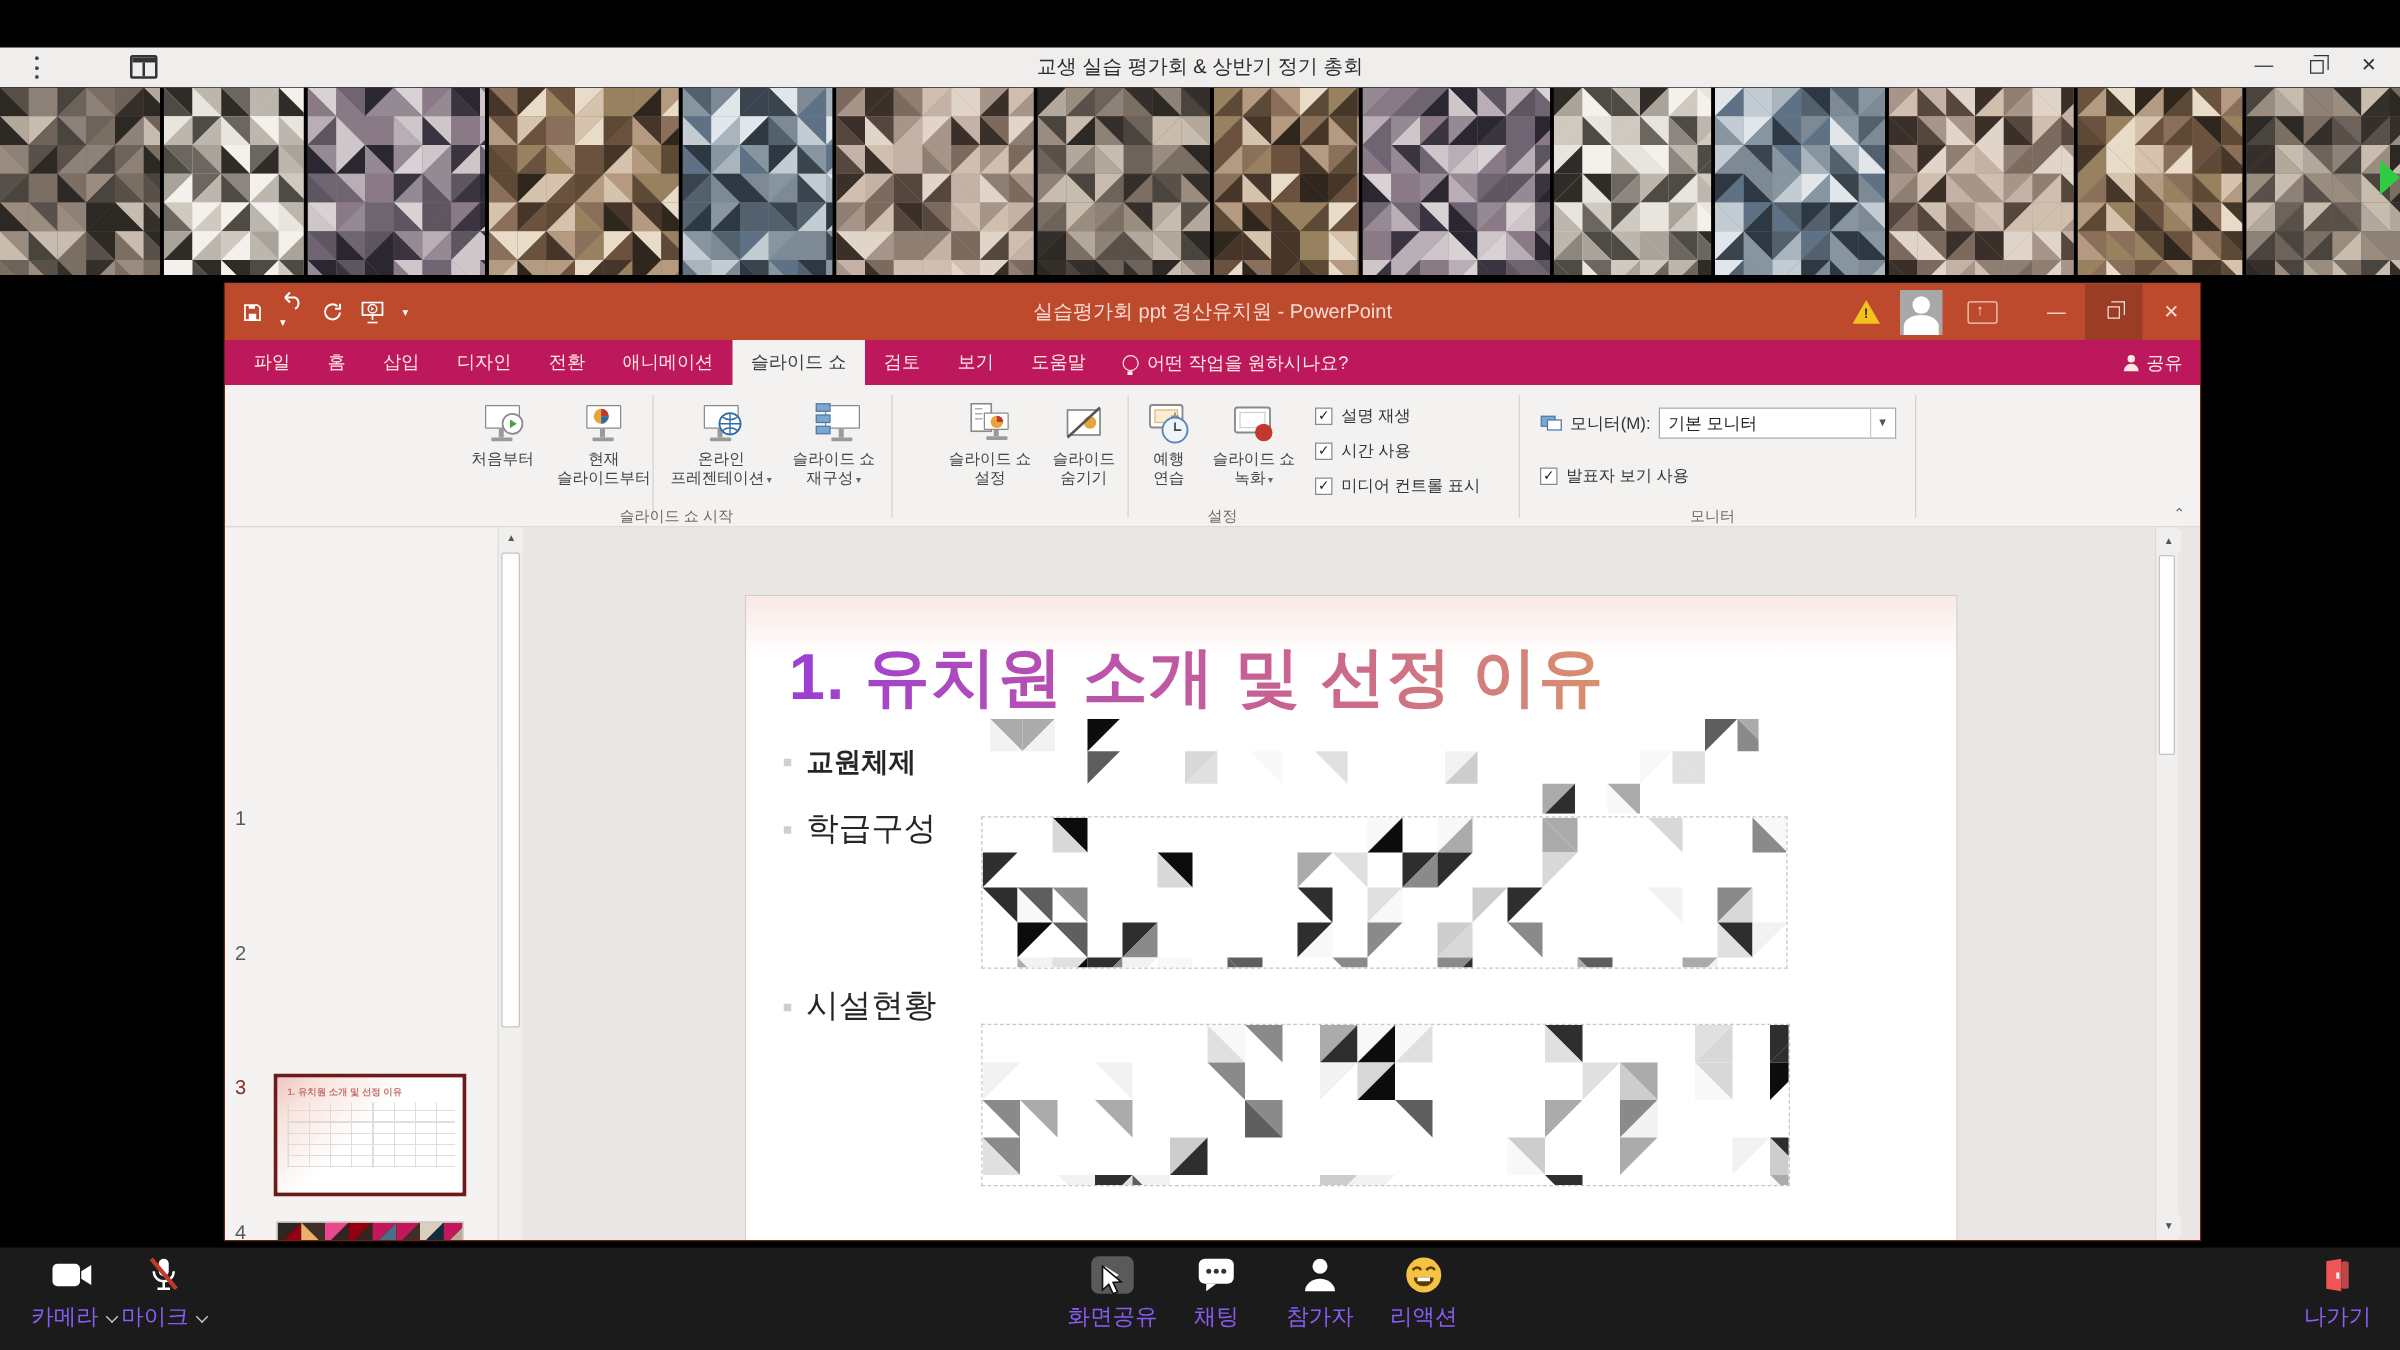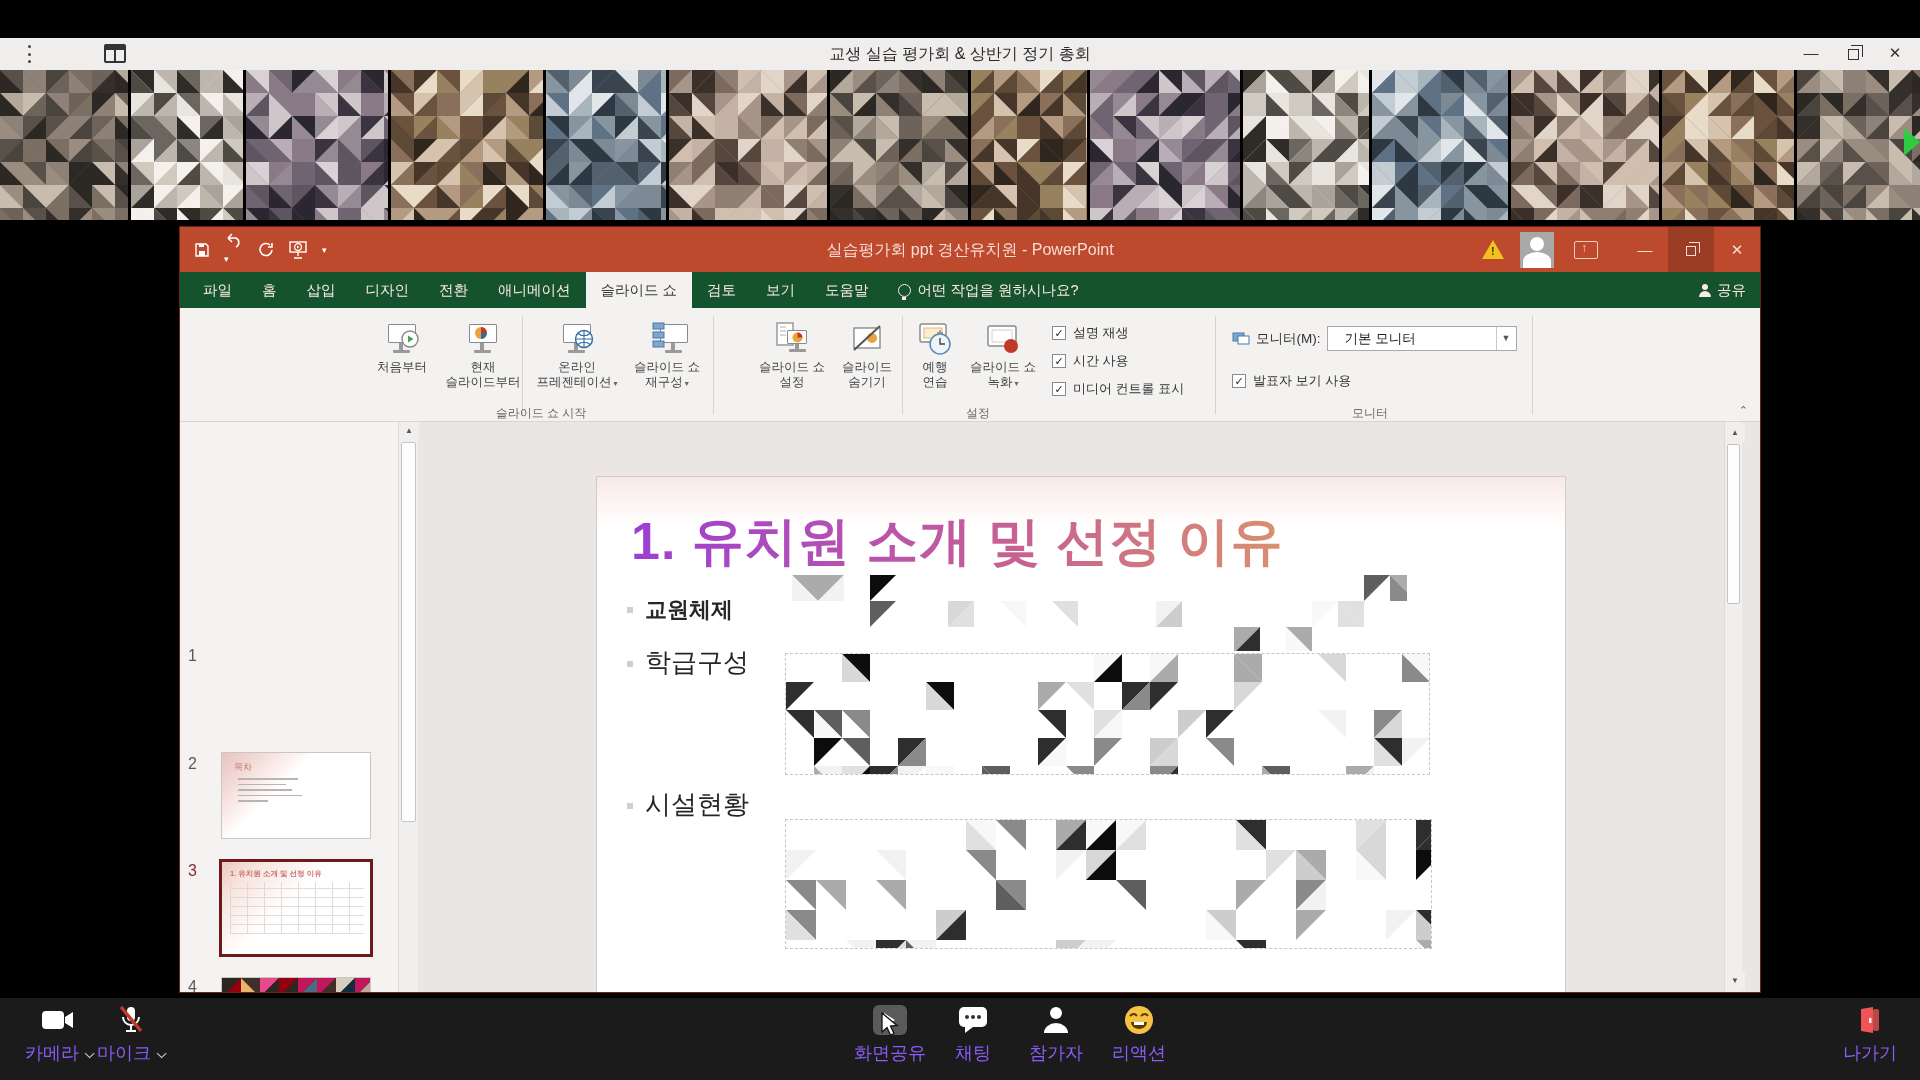--- a/index.html
+++ b/index.html
@@ -40,21 +40,21 @@
   .avatar .hd { position:absolute; left:10px; top:5px; width:14px; height:14px; border-radius:50%; background:#fff; }
   .avatar .bd { position:absolute; left:3px; top:20px; width:28px; height:18px; border-radius:50% 50% 0 0; background:#fff; }
   .ribdisp { width:24px; height:18px; border:1.5px solid #f3cdc1; border-radius:2px; position:relative; margin-right:24px; }
   .ribdisp:before { content:"↑"; position:absolute; left:6px; top:-1px; color:#f3cdc1; font-size:12px; }
   .cap { width:46px; height:45px; color:#f6ded5; text-align:center; line-height:45px; font-size:15px; }
   .cap.hl { background:rgba(0,0,0,0.18); }
   .capres { display:inline-block; width:10px; height:10px; border:1.5px solid #f6ded5; position:relative; top:1px; }
   .capres:before { content:""; position:absolute; left:2px; top:-5px; width:10px; height:10px; border:1.5px solid #f6ded5; border-bottom:none; border-left:none; }
 
   
-  .tabs { position:absolute; left:0; top:45px; width:100%; height:36px; background:#14532d; display:flex; align-items:stretch; padding-left:8px; }
+  .tabs { position:absolute; left:0; top:45px; width:100%; height:36px; background:#be185d; display:flex; align-items:stretch; padding-left:8px; }
   .tab { color:#fbe9e2; font-size:14.5px; padding:0 15px; line-height:36px; }
   .tab.active { background:#f3f2f1; color:#3b3b3b; }
   .tellme { display:flex; align-items:center; gap:7px; color:#fbe9e2; font-size:14.5px; padding:0 14px; }
   .bulb { width:13px; height:13px; border:1.5px solid #fbe9e2; border-radius:50%; position:relative; }
   .bulb:after { content:""; position:absolute; left:3px; bottom:-4px; width:4px; height:3px; background:#fbe9e2; }
   .share { position:absolute; right:14px; top:45px; height:36px; display:flex; align-items:center; gap:6px; color:#fbe9e2; font-size:14.5px; }
   .personico { width:13px; height:13px; position:relative; }
   .personico:before { content:""; position:absolute; left:4px; top:0; width:6px; height:6px; border-radius:50%; background:#fbe9e2; }
   .personico:after { content:""; position:absolute; left:1px; top:7px; width:12px; height:6px; border-radius:6px 6px 0 0; background:#fbe9e2; }
 
@@ -64,21 +64,21 @@
   .rbtn { position:absolute; top:6px; text-align:center; cursor:default; }
   .rbtn .ricon { height:42px; display:flex; align-items:flex-end; justify-content:center; }
   .rbtn .rlabel { font-size:12.5px; color:#444; line-height:15px; margin-top:4px; }
   .rbtn .rlabel span.txt { white-space:pre-line; }
   .rbtn .dd { color:#666; font-size:8px; margin-left:2px; }
   .glabel { position:absolute; top:97px; font-size:12px; color:#6e6a66; transform:translateX(-50%); }
   .cbrow { position:absolute; display:flex; align-items:center; gap:7px; font-size:13px; color:#333; }
   .cbx { width:14px; height:14px; border:1px solid #8a8a8a; background:#fff; color:#222; font-size:11px; line-height:13px; text-align:center; }
   .monrow { position:absolute; display:flex; align-items:center; gap:6px; font-size:13.5px; color:#333; }
   .monsel { width:190px; height:25px; border:1px solid #a9a9a9; background:#fff; display:flex; align-items:center; }
-  .monsel .val { flex:1; padding-left:17px; font-size:13.5px; color:#222; }
+  .monsel .val { flex:1; padding-left:7px; font-size:13.5px; color:#222; }
   .monsel .btn { width:20px; height:100%; border-left:1px solid #c9c9c9; text-align:center; line-height:23px; font-size:9px; color:#555; }
   .collapse { position:absolute; right:12px; top:96px; color:#666; font-size:11px; }
 
   
   .scr { position:relative; width:34px; height:34px; }
   .scr .face { position:absolute; left:3px; top:2px; width:28px; height:19px; border:1.6px solid #8a8a8a; background:#fff; border-radius:1px; }
   .scr .leg { position:absolute; left:14px; top:21px; width:4px; height:7px; background:#9a9a9a; }
   .scr .base { position:absolute; left:8px; top:28px; width:17px; height:3px; background:#9a9a9a; border-radius:1px; }
   .scr .acc { position:absolute; }
 
@@ -1651,30 +1651,20 @@
 
     <div class="content">
 
       <div class="panel">
 
         <div class="snum" style="top:223px"></div>
 
         <div class="snum" style="top:225px">1</div>
 
         <div class="snum" style="top:333px">2</div>
-        <div class="thumb" style="top:331px;height:85px">
-          <div class="t2bg">
-            <div class="tt">목차</div>
-            <div class="li" style="width:60px"></div>
-              <div class="li" style="width:48px"></div>
-              <div class="li" style="width:54px"></div>
-              <div class="li" style="width:64px"></div>
-              <div class="li" style="width:30px"></div>
-          </div>
-        </div>
 
         <div class="snum" style="top:440px;color:#8a2a2a">3</div>
         <div class="thumb sel" style="top:440px;height:92px">
           <div class="t3bg">
             <div class="tt">1. 유치원 소개 및 선정 이유</div>
             <div class="tbl"></div>
           </div>
         </div>
 
         <div class="snum" style="top:556px">4</div>

